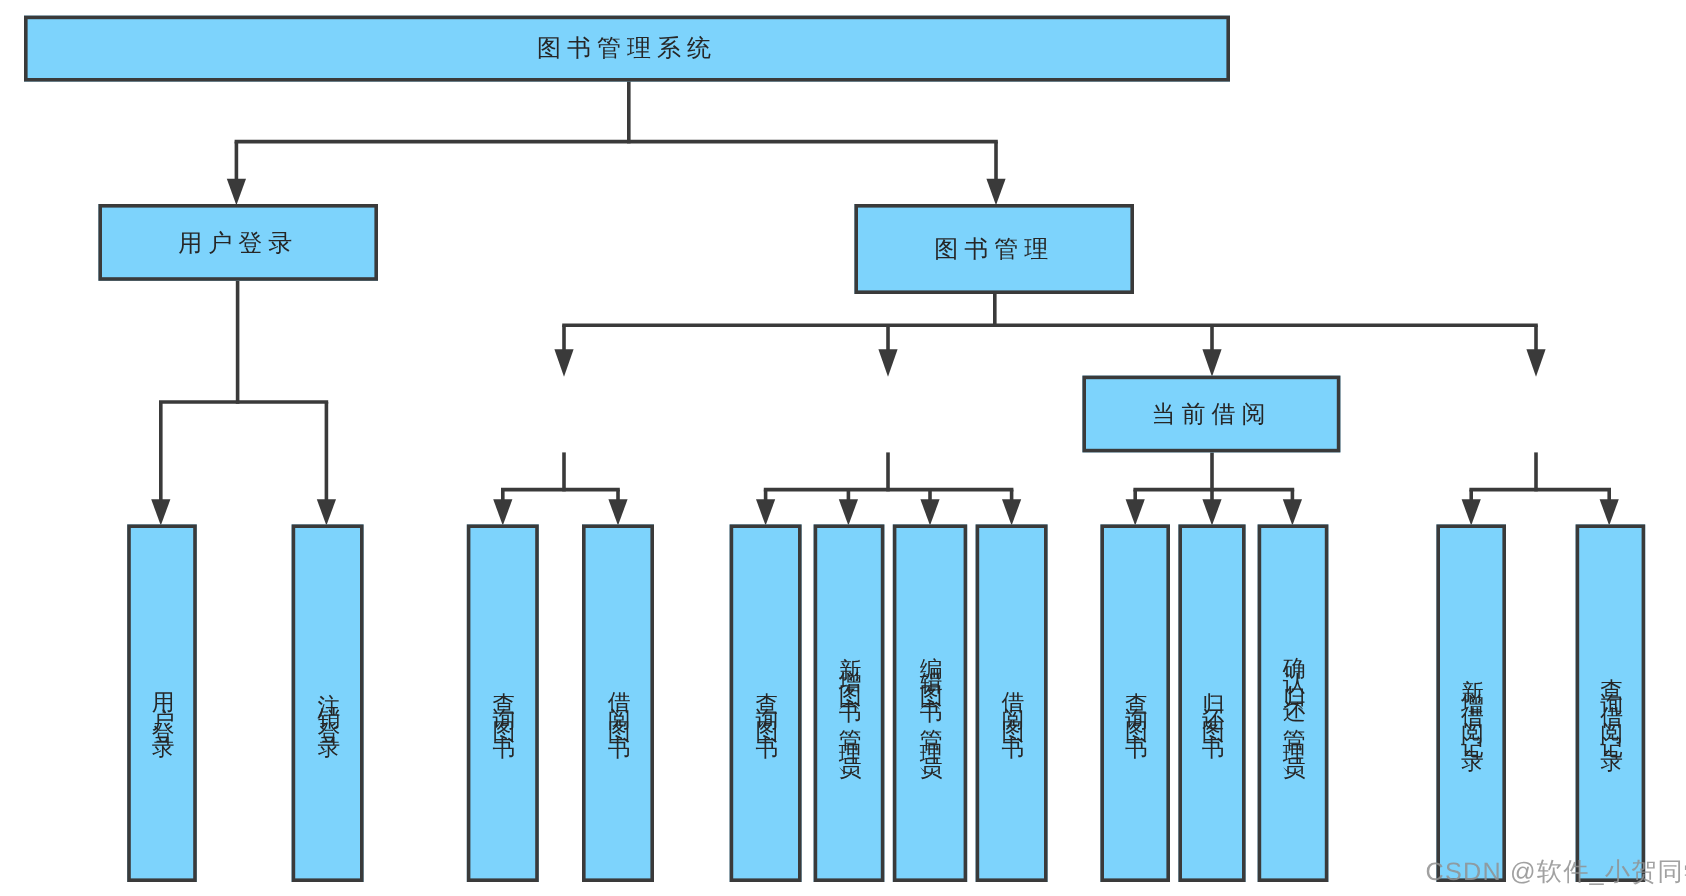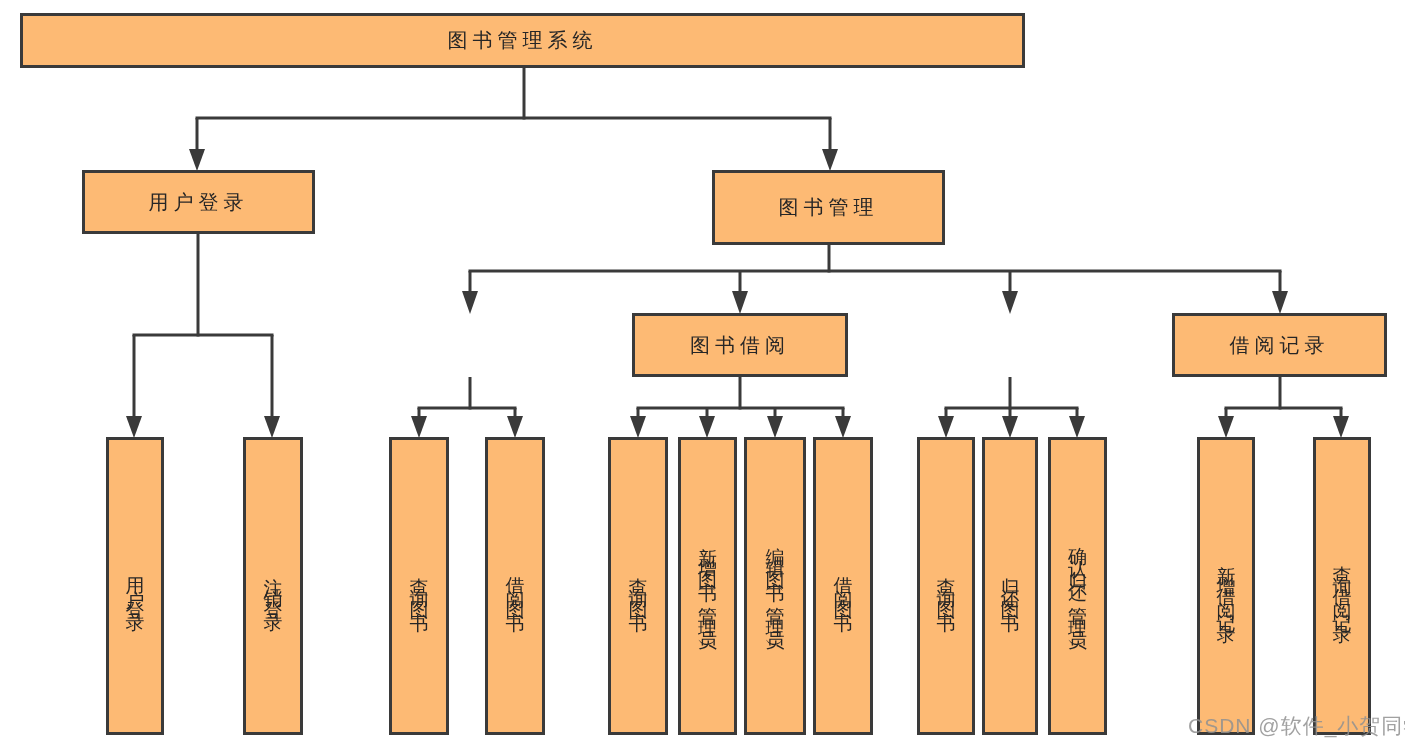--- a/index.html
+++ b/index.html
@@ -9,21 +9,21 @@
     height: 747px;
     background: #ffffff;
     overflow: hidden;
     font-family: "Liberation Sans", sans-serif;
   }
   .edges { position: absolute; left: 0; top: 0; }
   .box {
     position: absolute;
     box-sizing: border-box;
     border: 3px solid #3a3a3a;
-    background: #fdba74;
+    background: #7dd3fc;
     display: flex;
     align-items: center;
     justify-content: center;
     color: #262626;
     font-size: 20px;
     letter-spacing: 5px;
     white-space: nowrap;
   }
   .vbox {
     writing-mode: vertical-rl;
@@ -113,25 +113,22 @@
     <span>图书管理系统</span>
   </div>
 
   <div class="box" style="left:82px; top:170px; width:233px; height:64px;">
     <span>用户登录</span>
   </div>
   <div class="box" style="left:712px; top:170px; width:233px; height:75px;">
     <span>图书管理</span>
   </div>
 
-  <div class="box" style="left:632px; top:313px; width:216px; height:64px;">
-    <span>图书借阅</span>
-  </div>
-  <div class="box" style="left:1172px; top:313px; width:215px; height:64px;">
-    <span>借阅记录</span>
+  <div class="box" style="left:902px; top:313px; width:215px; height:64px;">
+    <span>当前借阅</span>
   </div>
 
   <div class="box vbox" style="left:106px; top:437px; width:58px; height:298px;">
     <span>用户登录</span>
   </div>
   <div class="box vbox" style="left:243px; top:437px; width:60px; height:298px;">
     <span>注销登录</span>
   </div>
 
   <div class="box vbox" style="left:389px; top:437px; width:60px; height:298px;">

